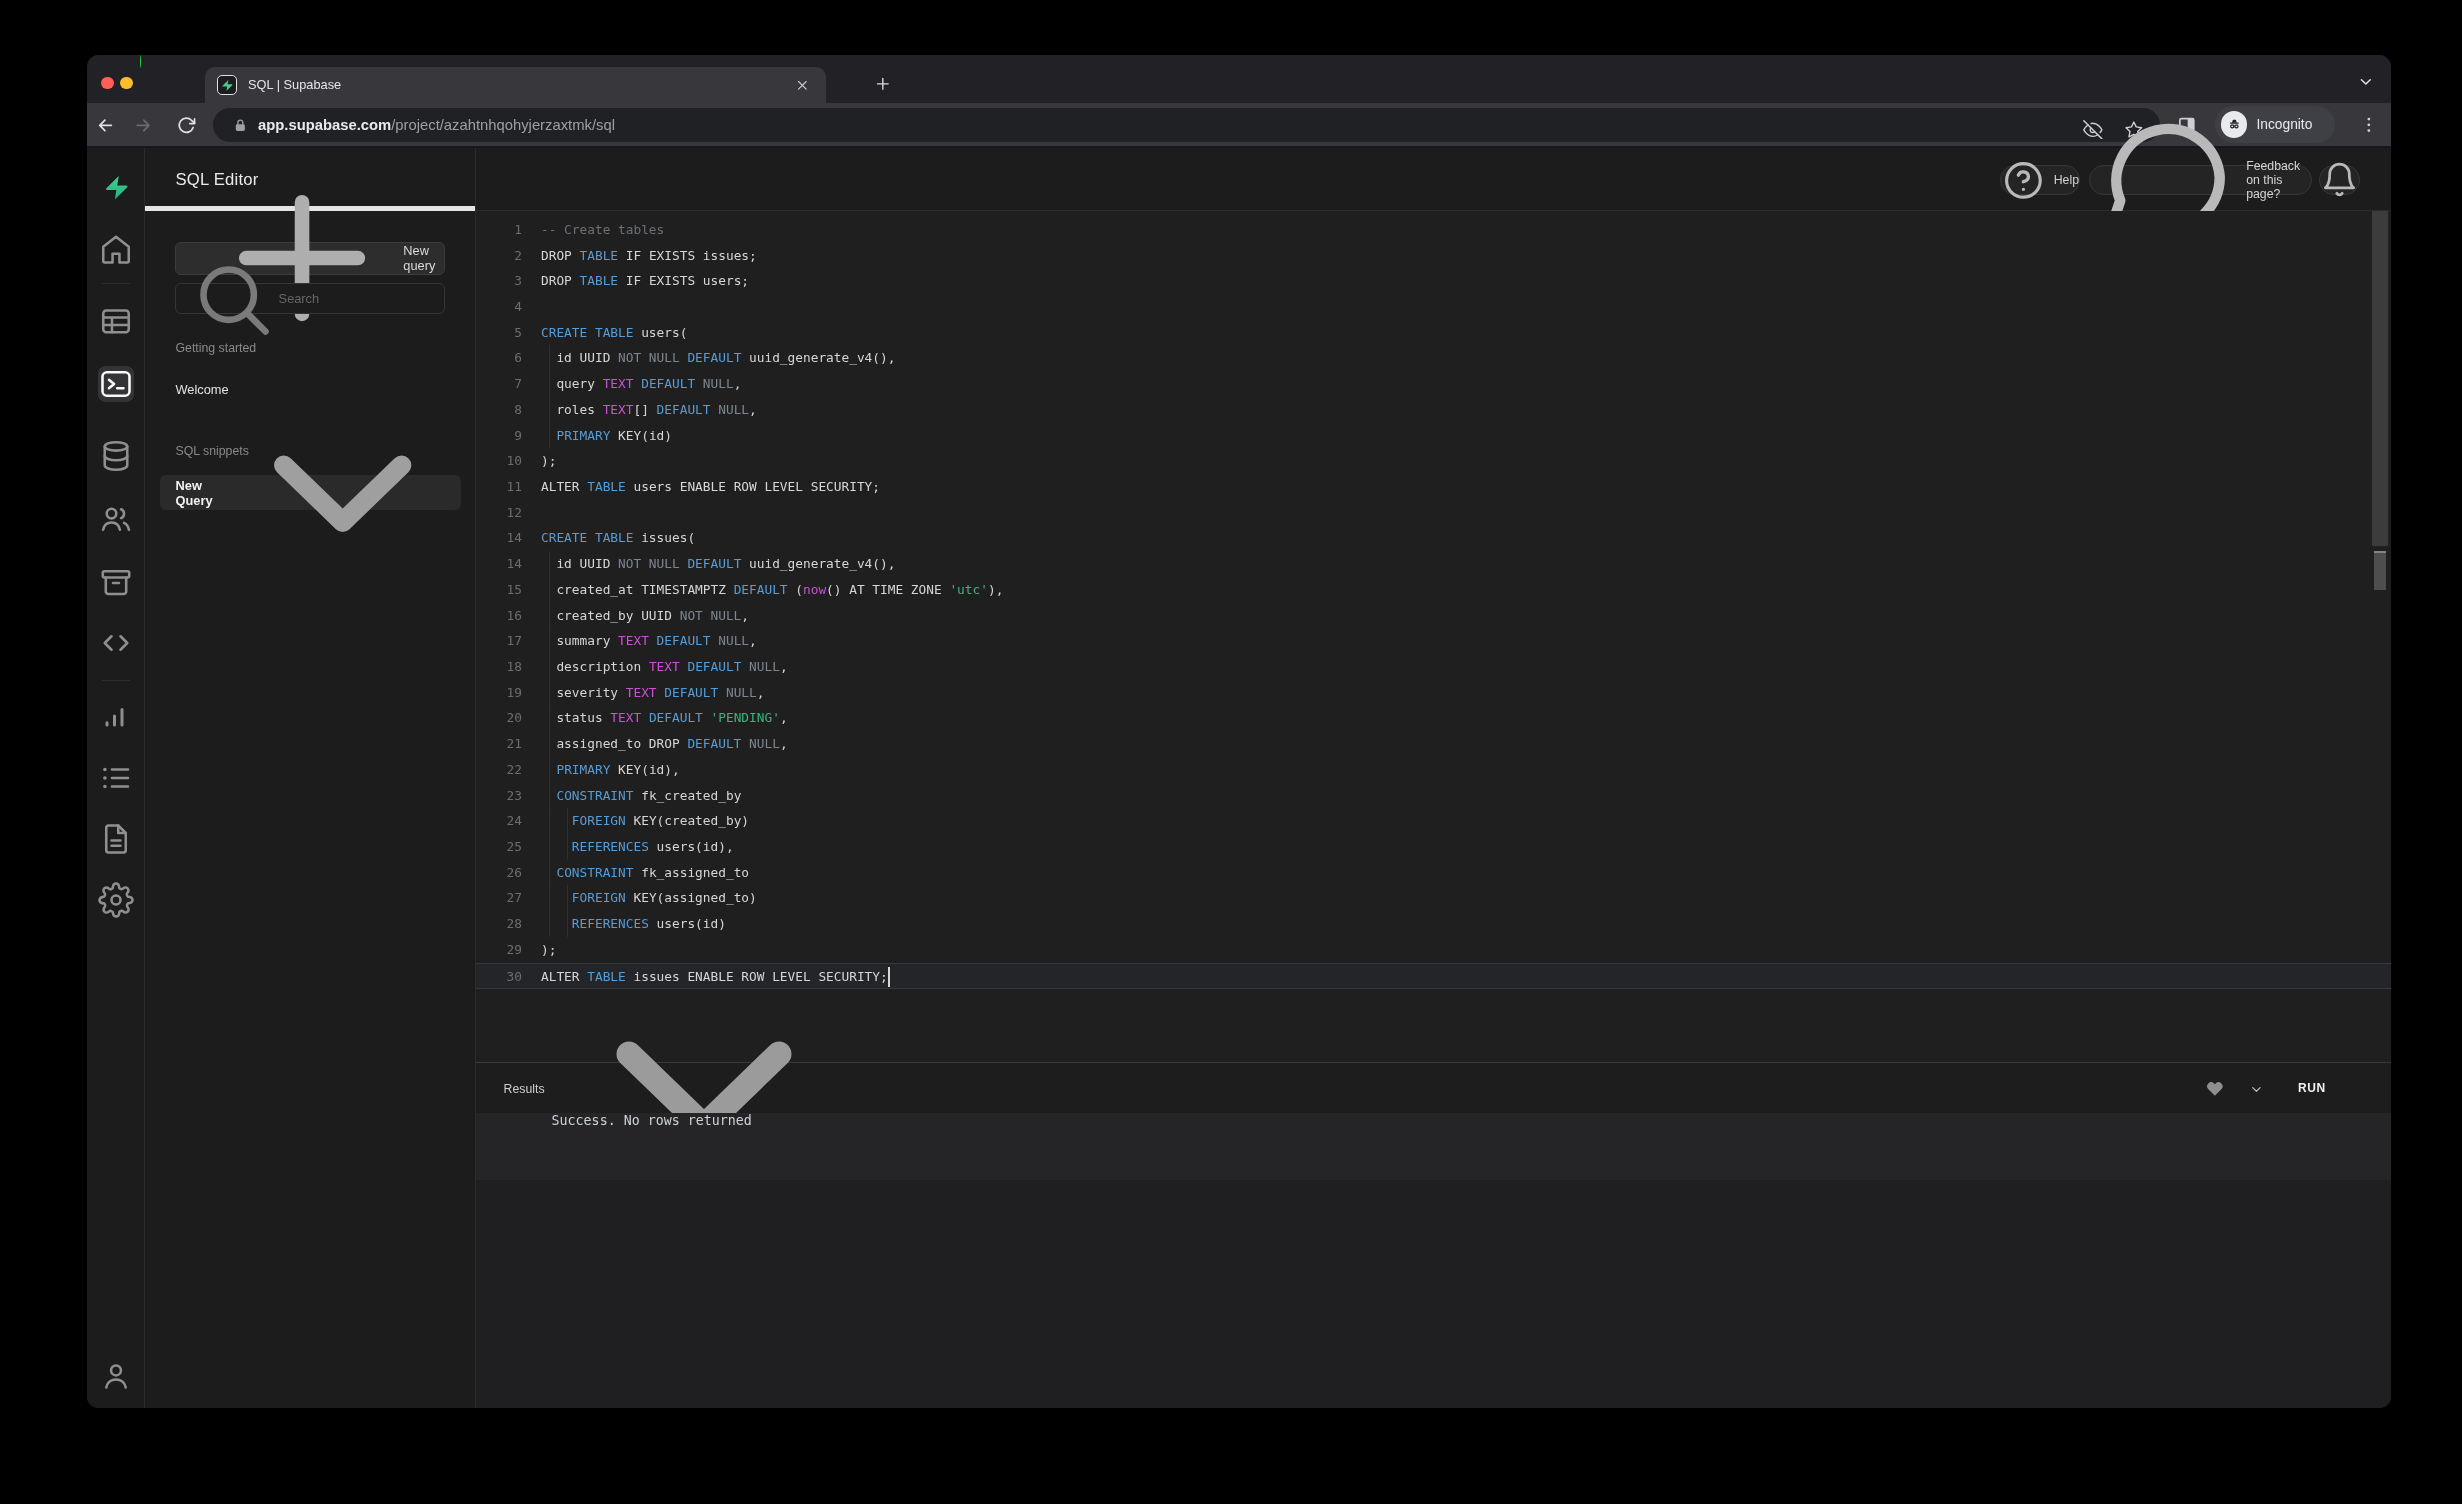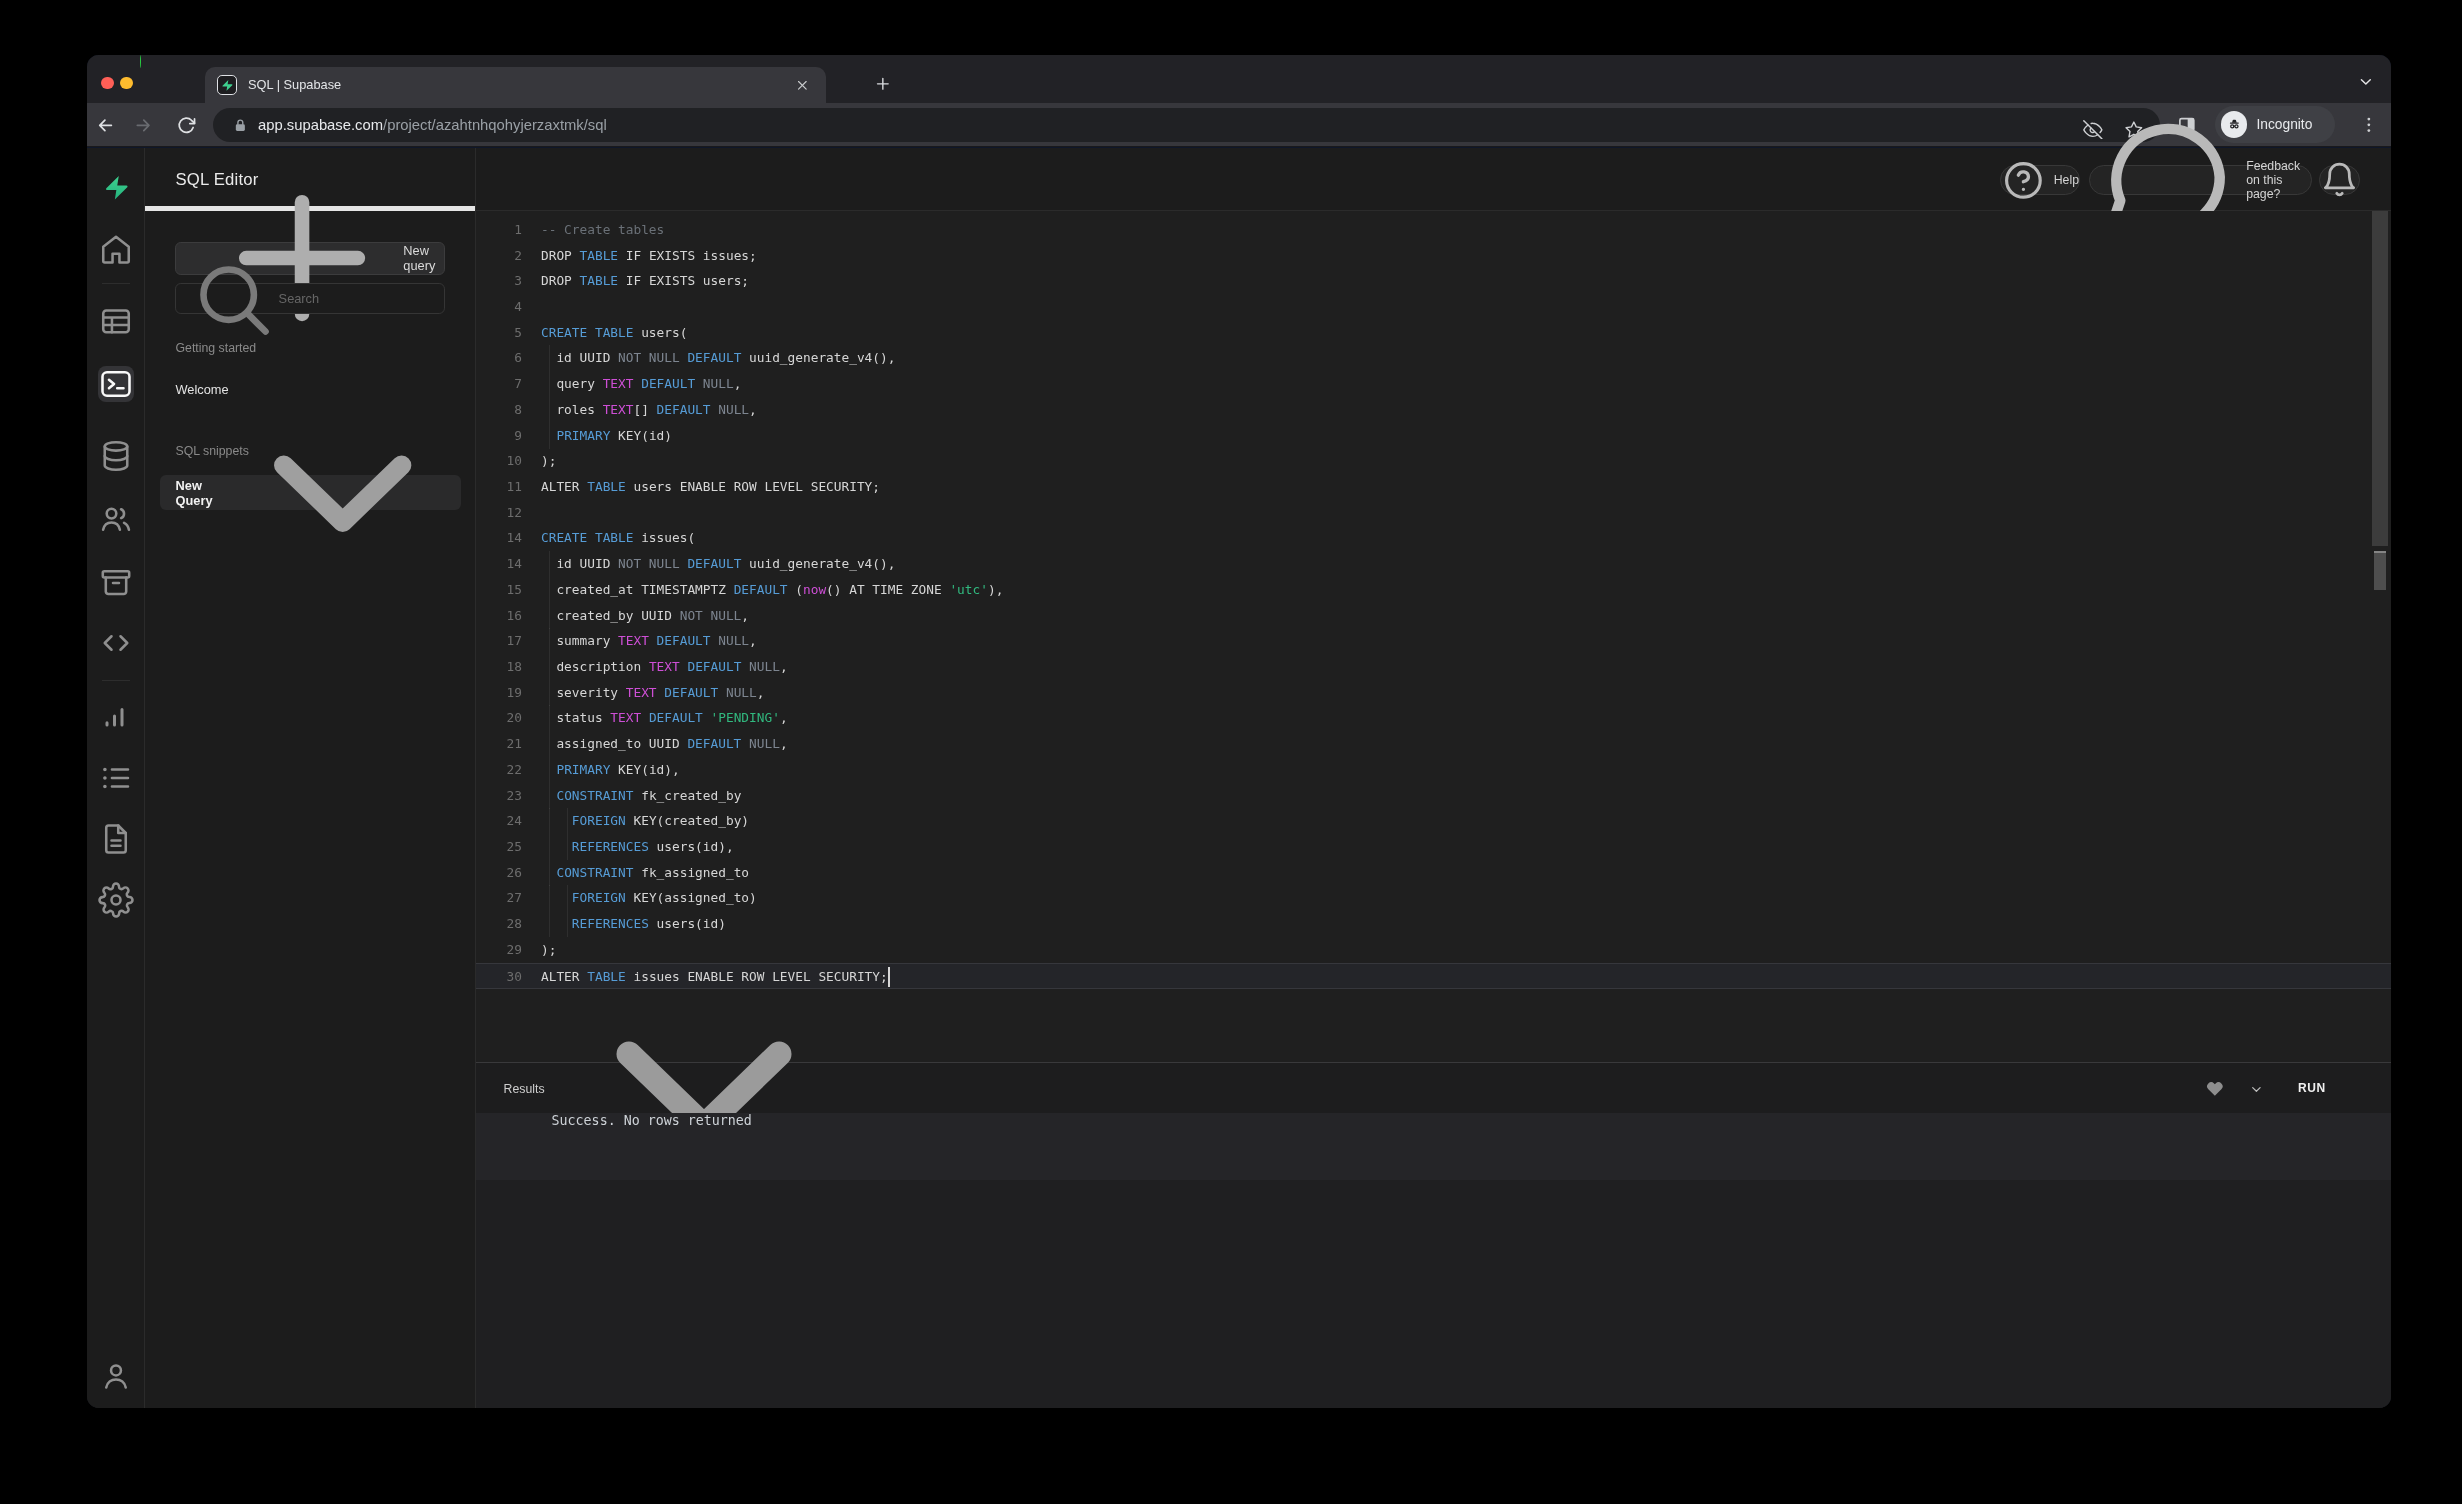--- a/index.html
+++ b/index.html
@@ -171,21 +171,21 @@
           <path d="M19.9 14.5a8.3 8.3 0 1 1-1.9-8.4L21.5 9.5" stroke-width="2"></path>
         </svg>
       </span>
     <div class="urlbar">
       <span class="lockic">
           <svg viewBox="0 0 24 24" fill="none" stroke="currentColor" stroke-width="1.7" stroke-linecap="round" stroke-linejoin="round" style="width: 100%; height: 100%;">
             <rect x="5.5" y="10.5" width="13" height="9.5" rx="2" fill="currentColor" stroke="none"></rect>
             <path d="M8.5 10.5V8a3.5 3.5 0 0 1 7 0v2.5" stroke-width="2"></path>
           </svg>
         </span>
-      <span class="urltext"><b style="font-weight:normal">app.supabase.com</b><span class="path">/project/azahtnhqohyjerzaxtmk/sql</span></span>
+      <span class="urltext"><b style="font-weight:bold">app.supabase.com</b><span class="path">/project/azahtnhqohyjerzaxtmk/sql</span></span>
       <span class="tbic" style="left:1870px">
           <svg viewBox="0 0 24 24" fill="none" stroke="currentColor" stroke-width="1.7" stroke-linecap="round" stroke-linejoin="round" style="width: 100%; height: 100%;">
             <path d="M17.9 17.9A10 10 0 0 1 12 20c-7 0-11-8-11-8a18.4 18.4 0 0 1 5.1-5.9M9.9 4.2A9 9 0 0 1 12 4c7 0 11 8 11 8a18.5 18.5 0 0 1-2.2 3.2M14.1 14.1a3 3 0 1 1-4.2-4.2"></path>
             <path d="M1 1l22 22"></path>
           </svg>
         </span>
       <span class="tbic" style="left:1911px">
           <svg viewBox="0 0 24 24" fill="none" stroke="currentColor" stroke-width="1.7" stroke-linecap="round" stroke-linejoin="round" style="width: 100%; height: 100%;">
             <polygon points="12 2.5 14.9 8.4 21.5 9.4 16.7 14 17.9 20.5 12 17.4 6.1 20.5 7.3 14 2.5 9.4 9.1 8.4 12 2.5"></polygon>
           </svg>
@@ -461,21 +461,21 @@
               <span class="ct"><span class="tk-p">  severity </span><span class="tk-t">TEXT</span><span class="tk-p"> </span><span class="tk-k">DEFAULT</span><span class="tk-p"> </span><span class="tk-m">NULL</span><span class="tk-p">,</span></span>
             </div>
             <div class="cl" style="top: 494px;">
               <span class="ln">20</span>
               <i class="g g1"></i>
               <span class="ct"><span class="tk-p">  status </span><span class="tk-t">TEXT</span><span class="tk-p"> </span><span class="tk-k">DEFAULT</span><span class="tk-p"> </span><span class="tk-s">'PENDING'</span><span class="tk-p">,</span></span>
             </div>
             <div class="cl" style="top: 520px;">
               <span class="ln">21</span>
               <i class="g g1"></i>
-              <span class="ct"><span class="tk-p">  assigned_to UUID </span><span class="tk-k">DEFAULT</span><span class="tk-p"> </span><span class="tk-m">NULL</span><span class="tk-p">,</span></span>
+              <span class="ct"><span class="tk-p">  assigned_to DROP </span><span class="tk-k">DEFAULT</span><span class="tk-p"> </span><span class="tk-m">NULL</span><span class="tk-p">,</span></span>
             </div>
             <div class="cl" style="top: 546px;">
               <span class="ln">22</span>
               <i class="g g1"></i>
               <span class="ct"><span class="tk-p">  </span><span class="tk-k">PRIMARY</span><span class="tk-p"> KEY(id),</span></span>
             </div>
             <div class="cl" style="top: 572px;">
               <span class="ln">23</span>
               <i class="g g1"></i>
               <span class="ct"><span class="tk-p">  </span><span class="tk-k">CONSTRAINT</span><span class="tk-p"> fk_created_by</span></span>

